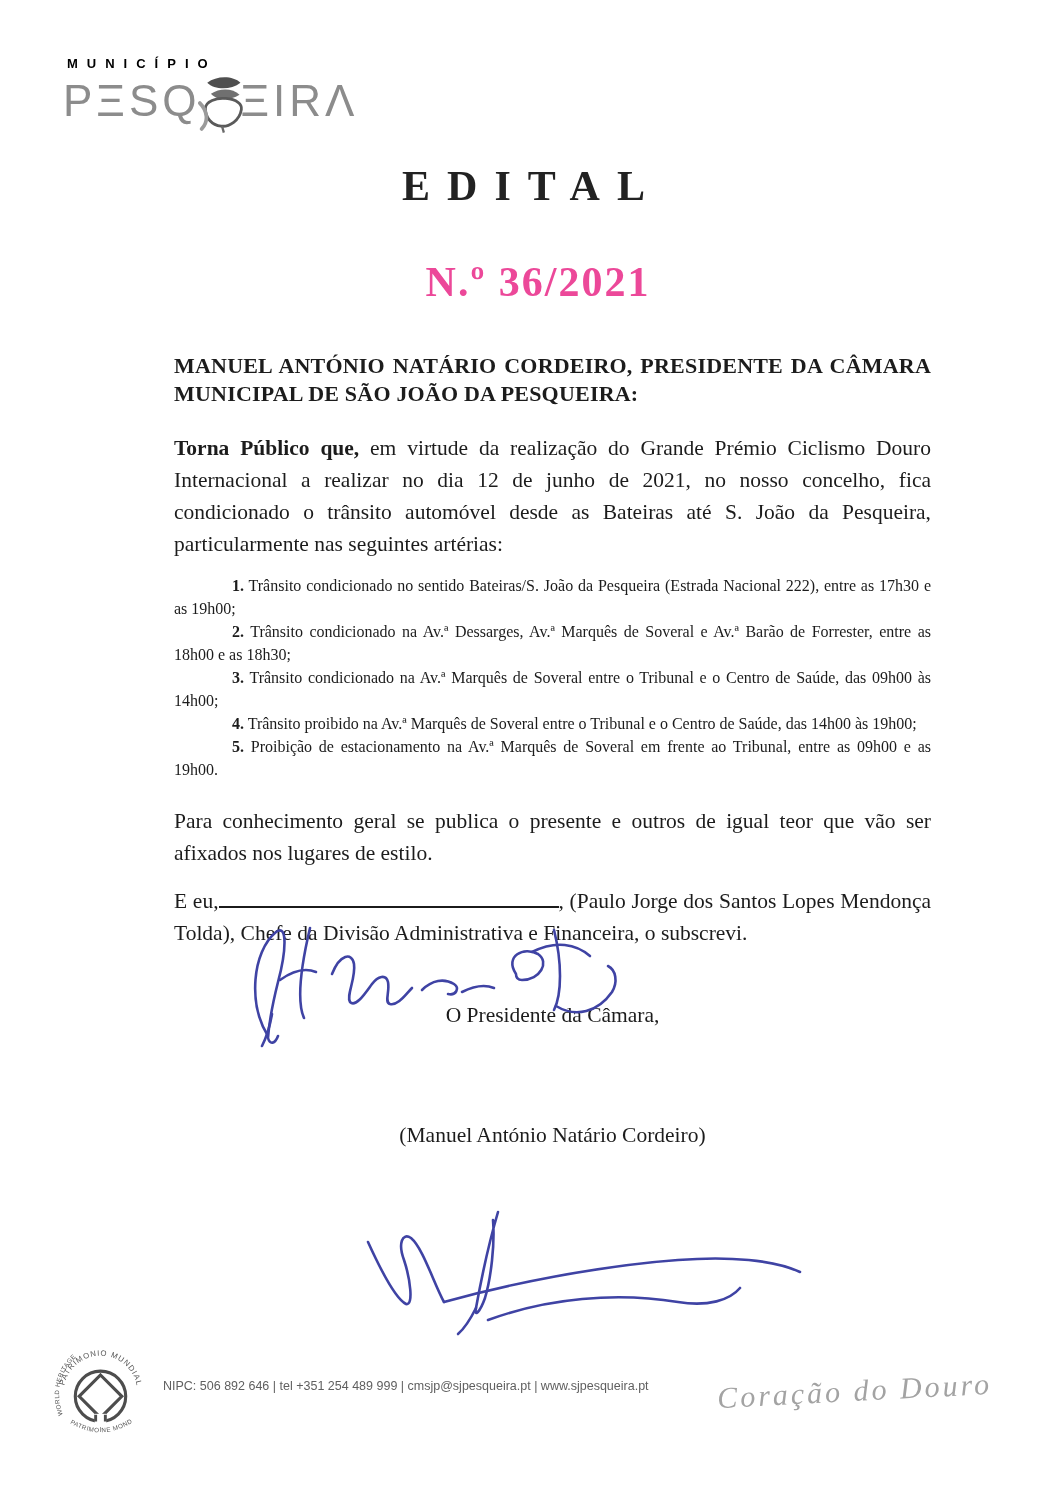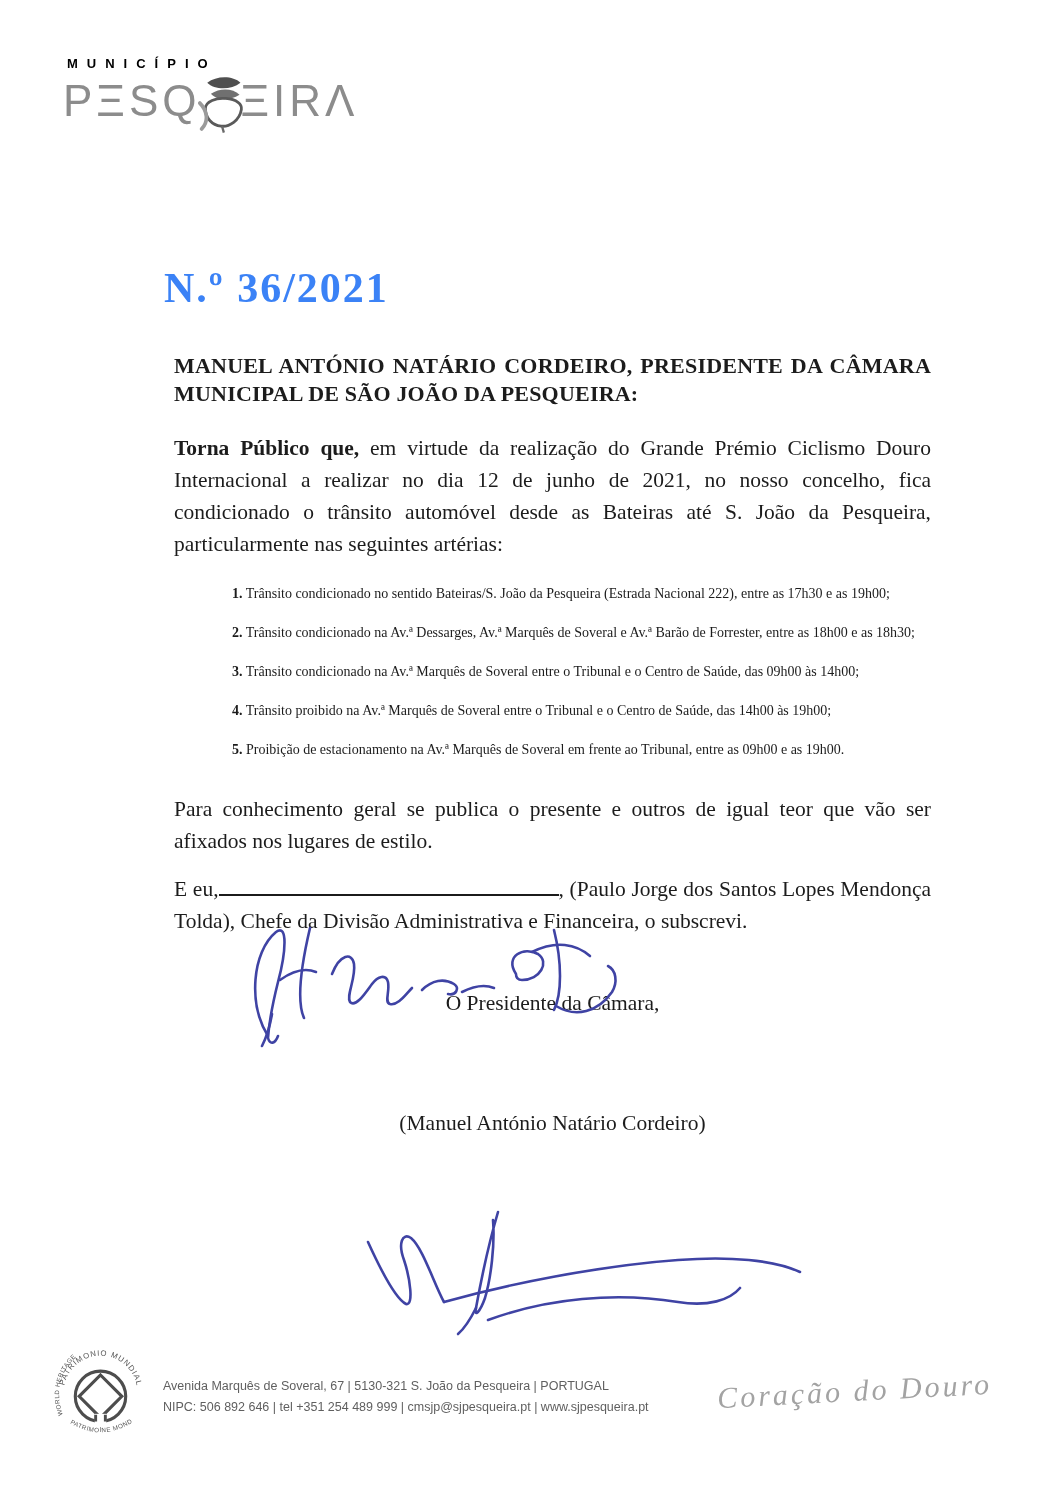--- a/index.html
+++ b/index.html
@@ -27,34 +27,34 @@
   }
   .logo-word .grape{margin:0 -5px -10px -3px;}
   
   .doc-title{
     position:absolute;top:162px;left:152px;width:760px;
     text-align:center;font-size:42px;font-weight:bold;
     letter-spacing:17px;margin:0;color:#222;
   }
   .doc-number{
     position:absolute;top:252px;left:152px;width:760px;
-    font-size:42px;font-weight:bold;
-    letter-spacing:2px;margin:12px;color:#3b82f6;
+    text-align:center;font-size:42px;font-weight:bold;
+    letter-spacing:2px;margin:6px;color:#ec4899;
   }
   
   .content{position:absolute;top:352px;left:155px;width:757px;margin-left:19px;}
   .content p{margin:0;}
   .issuer{
     font-size:22px;font-weight:bold;line-height:28px;
     text-align:justify;letter-spacing:.2px;
   }
   .para{font-size:21.5px;line-height:32px;text-align:justify;}
   .p1{margin-top:24px !important;}
   .road-list{margin-top:14px;}
-  .item{font-size:14px;line-height:39px;text-align:justify;text-indent:58px;}
+  .item{font-size:16px;line-height:23px;text-align:justify;text-indent:58px;}
   .p2{margin-top:24px !important;}
   .e-eu{margin-top:14px !important;}
   .blank{
     display:inline-block;width:340px;height:1.05em;
     border-bottom:2px solid #1b1b1b;vertical-align:baseline;
   }
   .pacos{margin-top:16px !important;text-align:left;}
   .pres-label{margin-top:50px !important;text-align:center;font-size:21.5px;}
   .pres-name{margin-top:88px !important;text-align:center;font-size:21.5px;}
   
@@ -94,20 +94,21 @@
         <path d="M10 8 C20 0 38 0 46 8 C36 16 18 16 10 8 Z" fill="#4f4f4f"></path>
         <path d="M14 20 C24 13 38 14 45 21 C34 28 20 27 14 20 Z" fill="#707070"></path>
         <path d="M8 36 C8 28 20 24 30 25 C42 26 48 31 47 37 C45 49 34 56 25 55 C15 54 8 46 8 36 Z" fill="none" stroke="#5a5a5a" stroke-width="3"></path>
         <path d="M4 58 C12 50 10 38 2 30" fill="none" stroke="#9a9a9a" stroke-width="4" stroke-linecap="round"></path>
         <path d="M26 55 L28 62" stroke="#6a6a6a" stroke-width="2.5"></path>
       </svg>
       <span>ΞIRΛ</span>
     </div>
   </header>
 
+  <h1 class="doc-title">EDITAL</h1>
   <h2 class="doc-number">N.º 36/2021</h2>
 
   <main class="content">
     <p class="issuer">MANUEL ANTÓNIO NATÁRIO CORDEIRO, PRESIDENTE DA CÂMARA MUNICIPAL DE SÃO JOÃO DA PESQUEIRA:</p>
 
     <p class="para p1"><strong>Torna Público que,</strong><span> em virtude da realização do Grande Prémio Ciclismo Douro Internacional a realizar no dia 12 de junho de 2021, no nosso concelho, fica condicionado o trânsito automóvel desde as Bateiras até S. João da Pesqueira, particularmente nas seguintes artérias:</span></p>
 
     <div class="road-list">
       <p class="item"><strong>1.</strong><span> Trânsito condicionado no sentido Bateiras/S. João da Pesqueira (Estrada Nacional 222), entre as 17h30 e as 19h00;</span></p>
       <p class="item"><strong>2.</strong><span> Trânsito condicionado na Av.ª Dessarges, Av.ª Marquês de Soveral e Av.ª Barão de Forrester, entre as 18h00 e as 18h30;</span></p>
@@ -156,19 +157,18 @@
       </defs>
       <circle cx="50" cy="56" r="26" fill="none" stroke="#4d4d4d" stroke-width="3.2"></circle>
       <path d="M50 34 L72 56 L50 78 L28 56 Z" fill="none" stroke="#4d4d4d" stroke-width="3.2"></path>
       <rect x="44" y="74" width="12" height="11" fill="#ffffff"></rect>
       <path d="M45 75 L45 82 M55 75 L55 82" stroke="#4d4d4d" stroke-width="3"></path>
       <text font-size="8" letter-spacing="1"><textPath href="#embTop" startOffset="6%">PATRIMONIO MUNDIAL</textPath></text>
       <text font-size="6.5" letter-spacing="0.5"><textPath href="#embLeft" startOffset="4%">WORLD HERITAGE</textPath></text>
       <text font-size="6.5" letter-spacing="0.5"><textPath href="#embBot" startOffset="4%">PATRIMOINE MONDIAL</textPath></text>
     </svg>
     <div class="address">
-      <div>Avenida Marquês de Soveral, 67 | 5130-321 S. João da Pesqueira | PORTUGAL</div>
       <div>NIPC: 506 892 646 | tel +351 254 489 999 | cmsjp@sjpesqueira.pt | www.sjpesqueira.pt</div>
     </div>
     <div class="script-logo">Coração do Douro</div>
   </footer>
 
 </div>
 
 </body></html>

